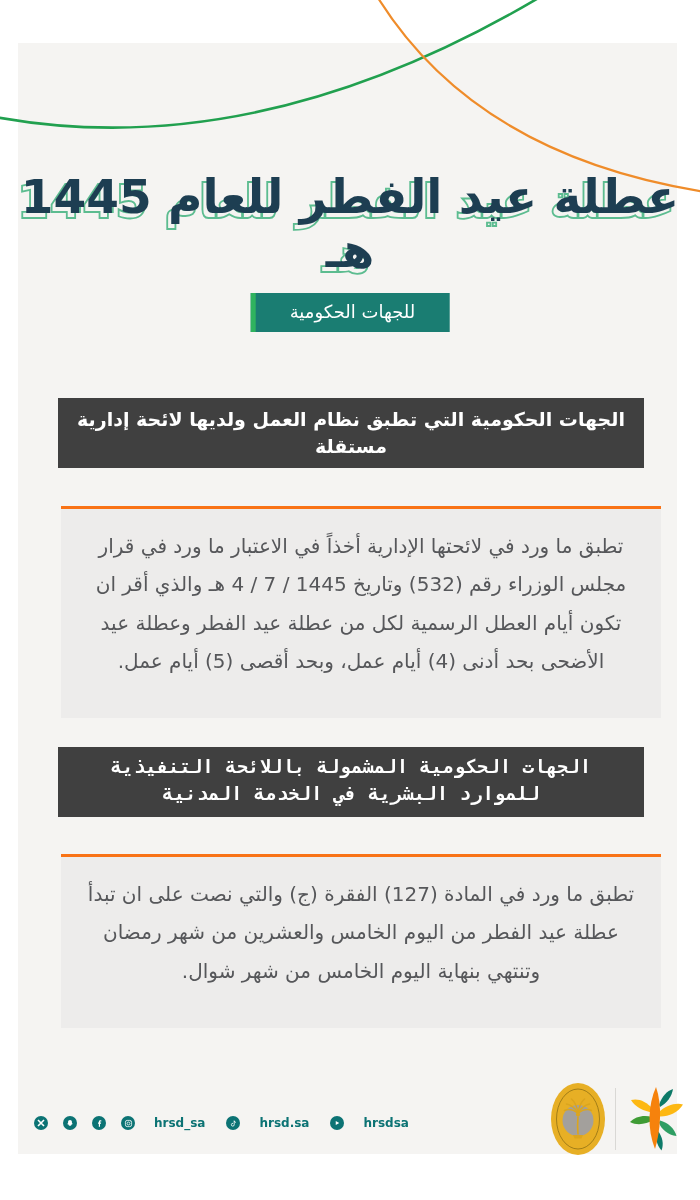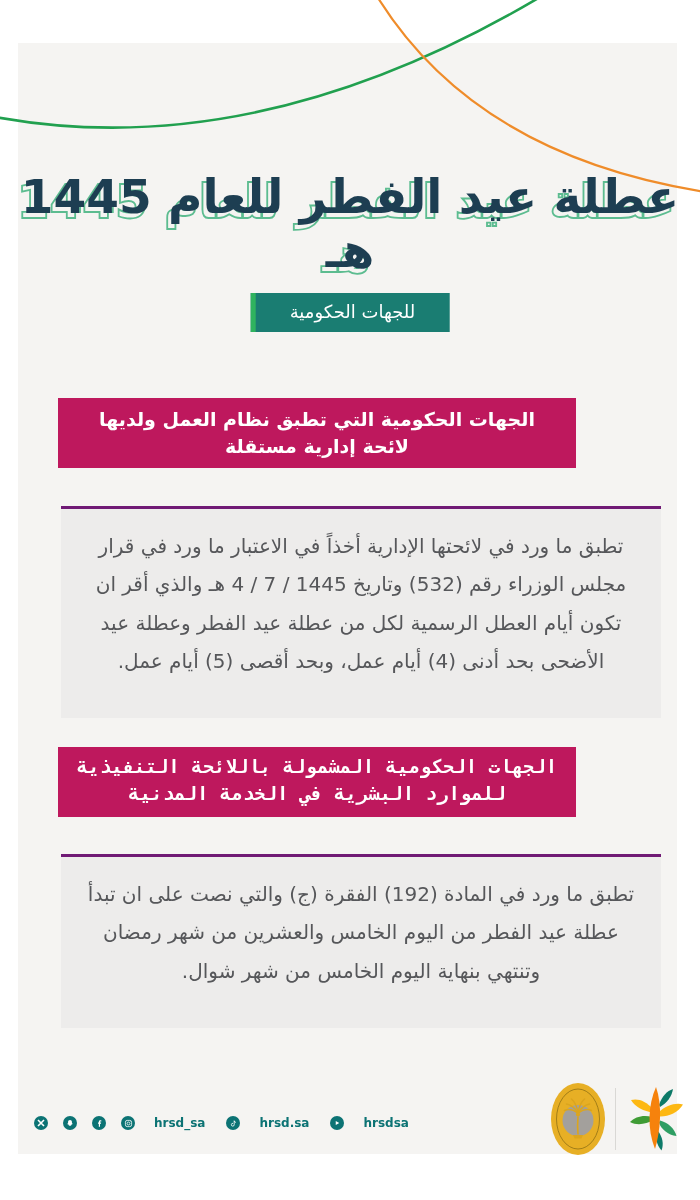--- a/index.html
+++ b/index.html
@@ -30,33 +30,33 @@
   .badge {
     position:absolute; top:293px; left:50%; transform:translateX(-50%);
     background:#1a7d72; color:#ffffff; direction:rtl;
     font-size:18px; font-weight:normal; line-height:1;
     padding:10px 34px 11px 34px;
     border-left:5px solid #2fb35f;
     white-space:nowrap;
   }
 
   .section-bar {
-    position:absolute; left:58px; width:518px; height:70px;
-    background:#be185d; color:#ffffff;
+    position:absolute; left:58px; width:586px; height:70px;
+    background:#404040; color:#ffffff;
     display:flex; align-items:center; justify-content:center;
     direction:rtl; text-align:center;
     font-weight:bold; font-size:19px; line-height:1.4;
     padding:0 16px;
   }
   #bar-1 { top:398px; }
   #bar-2 { top:747px;font-family:Liberation Mono, monospace; }
 
   .section-box {
     position:absolute; left:61px; width:600px;
-    background:#edeceb; border-top:3px solid #701a75;
+    background:#edeceb; border-top:3px solid #f97316;
     color:#56575a; direction:rtl; text-align:center;
     font-size:20px; line-height:1.92;
     padding:18px 24px; overflow:hidden;
   }
   #box-1 { top:506px; height:212px; }
   #box-2 { top:854px; height:174px; }
 
   
   .social {
     position:absolute; left:34px; top:1116px;
@@ -95,21 +95,21 @@
   <span class="title-back">عطلة عيد الفطر للعام 1445 هـ</span>
   <span class="title-front">عطلة عيد الفطر للعام 1445 هـ</span>
 </div>
 
 <div class="badge">للجهات الحكومية</div>
 
 <div class="section-bar" id="bar-1">الجهات الحكومية التي تطبق نظام العمل ولديها لائحة إدارية مستقلة</div>
 <div class="section-box" id="box-1">تطبق ما ورد في لائحتها الإدارية أخذاً في الاعتبار ما ورد في قرار مجلس الوزراء رقم (532) وتاريخ 1445 / 7 / 4 هـ والذي أقر ان تكون أيام العطل الرسمية لكل من عطلة عيد الفطر وعطلة عيد الأضحى بحد أدنى (4) أيام عمل، وبحد أقصى (5) أيام عمل.</div>
 
 <div class="section-bar" id="bar-2">الجهات الحكومية المشمولة باللائحة التنفيذية للموارد البشرية في الخدمة المدنية</div>
-<div class="section-box" id="box-2">تطبق ما ورد في المادة (192) الفقرة (ج) والتي نصت على ان تبدأ عطلة عيد الفطر من اليوم الخامس والعشرين من شهر رمضان وتنتهي بنهاية اليوم الخامس من شهر شوال.</div>
+<div class="section-box" id="box-2">تطبق ما ورد في المادة (127) الفقرة (ج) والتي نصت على ان تبدأ عطلة عيد الفطر من اليوم الخامس والعشرين من شهر رمضان وتنتهي بنهاية اليوم الخامس من شهر شوال.</div>
 
 <div class="social">
   <span class="sicon">
     <svg width="8" height="8" viewBox="0 0 8 8">
         <path d="M1 1 L7 7 M7 1 L1 7" stroke="#fff" stroke-width="1.6"></path>
       </svg>
   </span>
   <span class="sicon">
     <svg width="10" height="10" viewBox="0 0 16 16">
         <path fill="#fff" d="M8 3.1c-2 0-3.1 1.5-3.1 3.3v2c-.6.2-1.2.5-1.2.9 0 .5 1 .8 1.7.9.4 1.2 1.3 2.3 2.6 2.3s2.2-1.1 2.6-2.3c.7-.1 1.7-.4 1.7-.9 0-.4-.6-.7-1.2-.9v-2C11.1 4.6 10 3.1 8 3.1z"></path>

